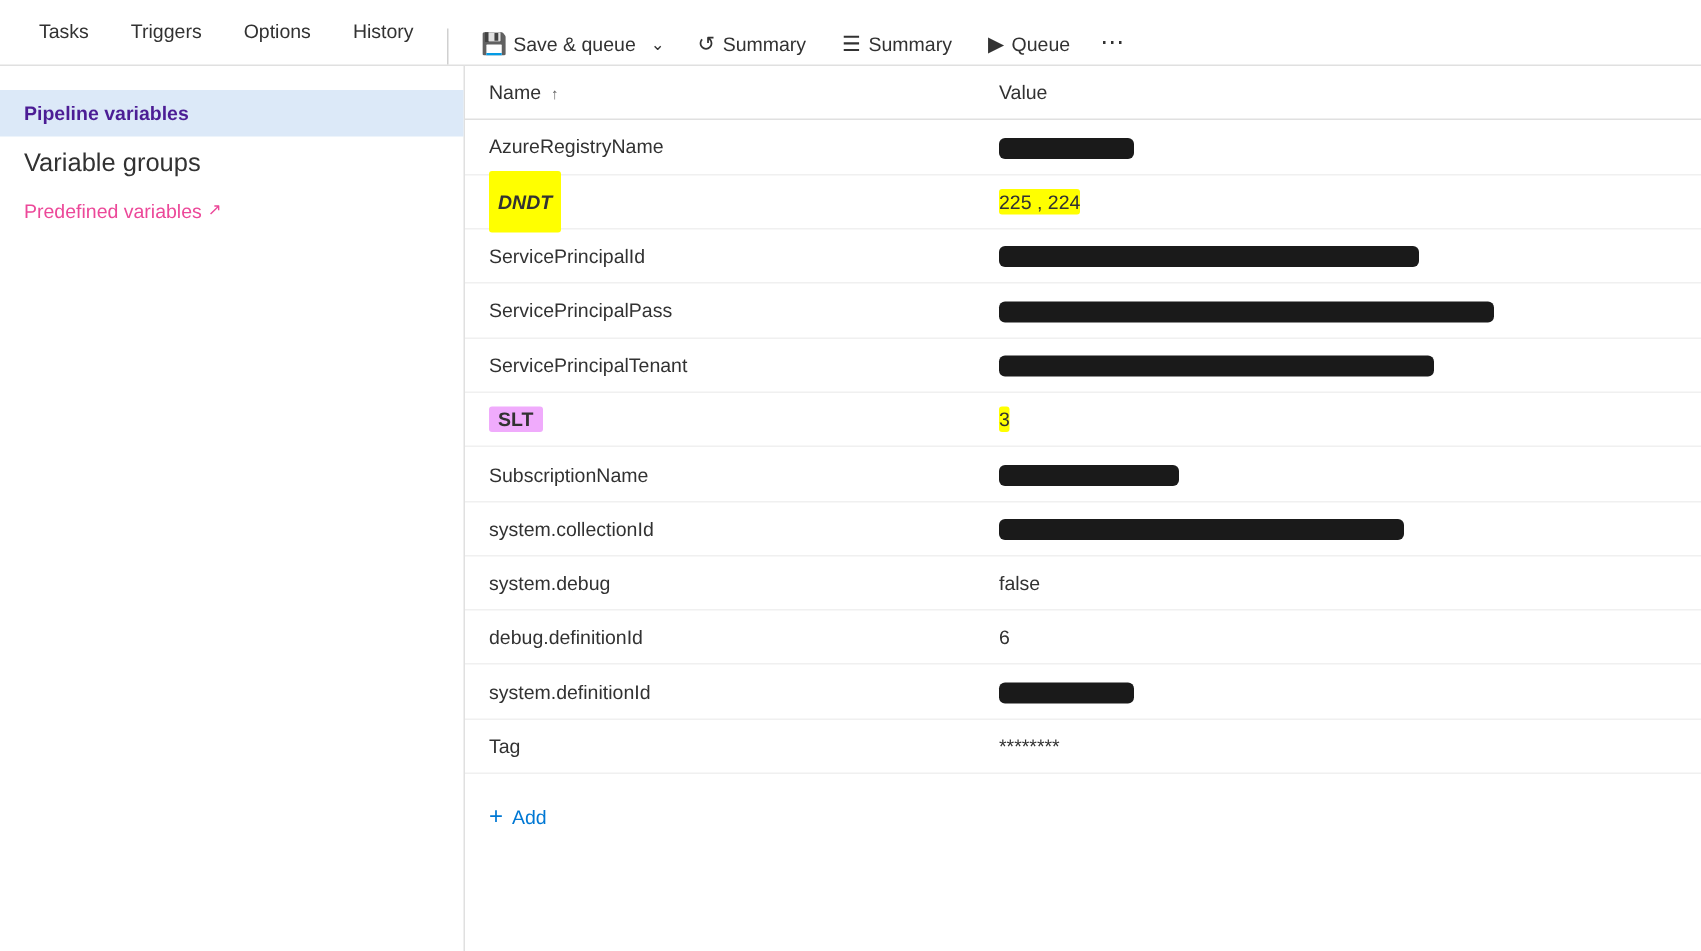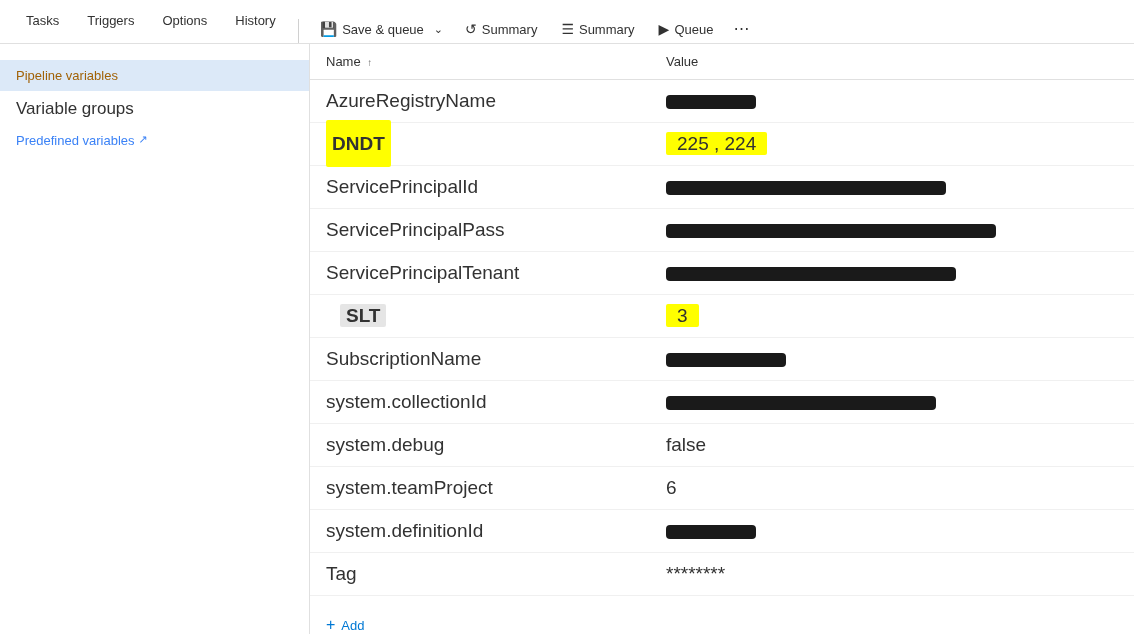--- a/index.html
+++ b/index.html
@@ -91,33 +91,33 @@
       padding: 16px 0;
       background: #fff;
     }
     .sidebar-item {
       padding: 8px 16px;
       font-size: 13px;
       cursor: pointer;
     }
     .sidebar-item.active {
       background: #dce9f8;
-      color: #a16207;
-      font-weight: 400;
+      color: #4c1d95;
+      font-weight: 700;
     }
     .sidebar-group {
       padding: 8px 16px;
       font-size: 17px;
       cursor: pointer;
       color: #323232;
     }
     .sidebar-link {
       padding: 6px 16px;
       font-size: 13px;
-      color: #3b82f6;
+      color: #ec4899;
       cursor: pointer;
       display: flex;
       align-items: flex-start;
       gap: 4px;
     }
 
     
     .content {
       flex: 1;
       overflow-y: auto;
@@ -134,35 +134,35 @@
     }
     .variables-table th {
       text-align: left;
       padding: 10px 16px;
       font-weight: 400;
       font-size: 13px;
       color: #323232;
     }
     .variables-table td {
       padding: 10px 16px;
-      font-size: 19px;
+      font-size: 13px;
       color: #323232;
       vertical-align: middle;
     }
     .variables-table tr {
       border-bottom: 1px solid #f0f0f0;
     }
 
     .name-col { width: 340px; }
     .value-col { }
 
     .sort-icon { font-size: 10px; margin-left: 3px; color: #666; }
     .highlighted-val {
       background: #ffff00;
-      padding: 1px 11px;
+      padding: 1px 0;
       border-radius: 2px;
     }
 
     .redacted-bar {
       display: inline-block;
       background: #1a1a1a;
       border-radius: 4px;
       height: 14px;
       vertical-align: middle;
     }
@@ -251,53 +251,53 @@
             <span>Value</span>
           </th>
         </tr>
       </thead>
       <tbody id="variables-tbody">
           <tr>
             <td>AzureRegistryName</td>
             <td><span class="redacted-bar" style="width: 90px;"></span></td>
           </tr>
           <tr>
-            <td><span class="var-name-badge" style="background: rgb(255, 255, 0); padding: 13px 6px; border-radius: 2px; font-weight: 600;">DNDT</span></td>
+            <td><span class="var-name-badge" style="background: rgb(255, 255, 0); padding: 13px 6px; border-radius: 2px; font-weight: 600; font-style: italic;">DNDT</span></td>
             <td><span class="highlighted-val">225 , 224</span></td>
           </tr>
           <tr>
             <td>ServicePrincipalId</td>
             <td><span class="redacted-bar" style="width: 280px;"></span></td>
           </tr>
           <tr>
             <td>ServicePrincipalPass</td>
             <td><span class="redacted-bar" style="width: 330px;"></span></td>
           </tr>
           <tr>
             <td>ServicePrincipalTenant</td>
             <td><span class="redacted-bar" style="width: 290px;"></span></td>
           </tr>
           <tr>
-            <td><span class="var-name-badge" style="background: #e5e5e5; padding: 1px 6px; border-radius: 2px; font-weight: 600; margin-left: 14px;">SLT</span></td>
+            <td><span class="var-name-badge" style="background: #f0abfc; padding: 1px 6px; border-radius: 2px; font-weight: 600;">SLT</span></td>
             <td><span class="highlighted-val">3</span></td>
           </tr>
           <tr>
             <td>SubscriptionName</td>
             <td><span class="redacted-bar" style="width: 120px;"></span></td>
           </tr>
           <tr>
             <td>system.collectionId</td>
             <td><span class="redacted-bar" style="width: 270px;"></span></td>
           </tr>
           <tr>
             <td>system.debug</td>
             <td>false</td>
           </tr>
           <tr>
-            <td>system.teamProject</td>
+            <td>debug.definitionId</td>
             <td>6</td>
           </tr>
           <tr>
             <td>system.definitionId</td>
             <td><span class="redacted-bar" style="width: 90px;"></span></td>
           </tr>
           <tr>
             <td>Tag</td>
             <td>********</td>
           </tr>

